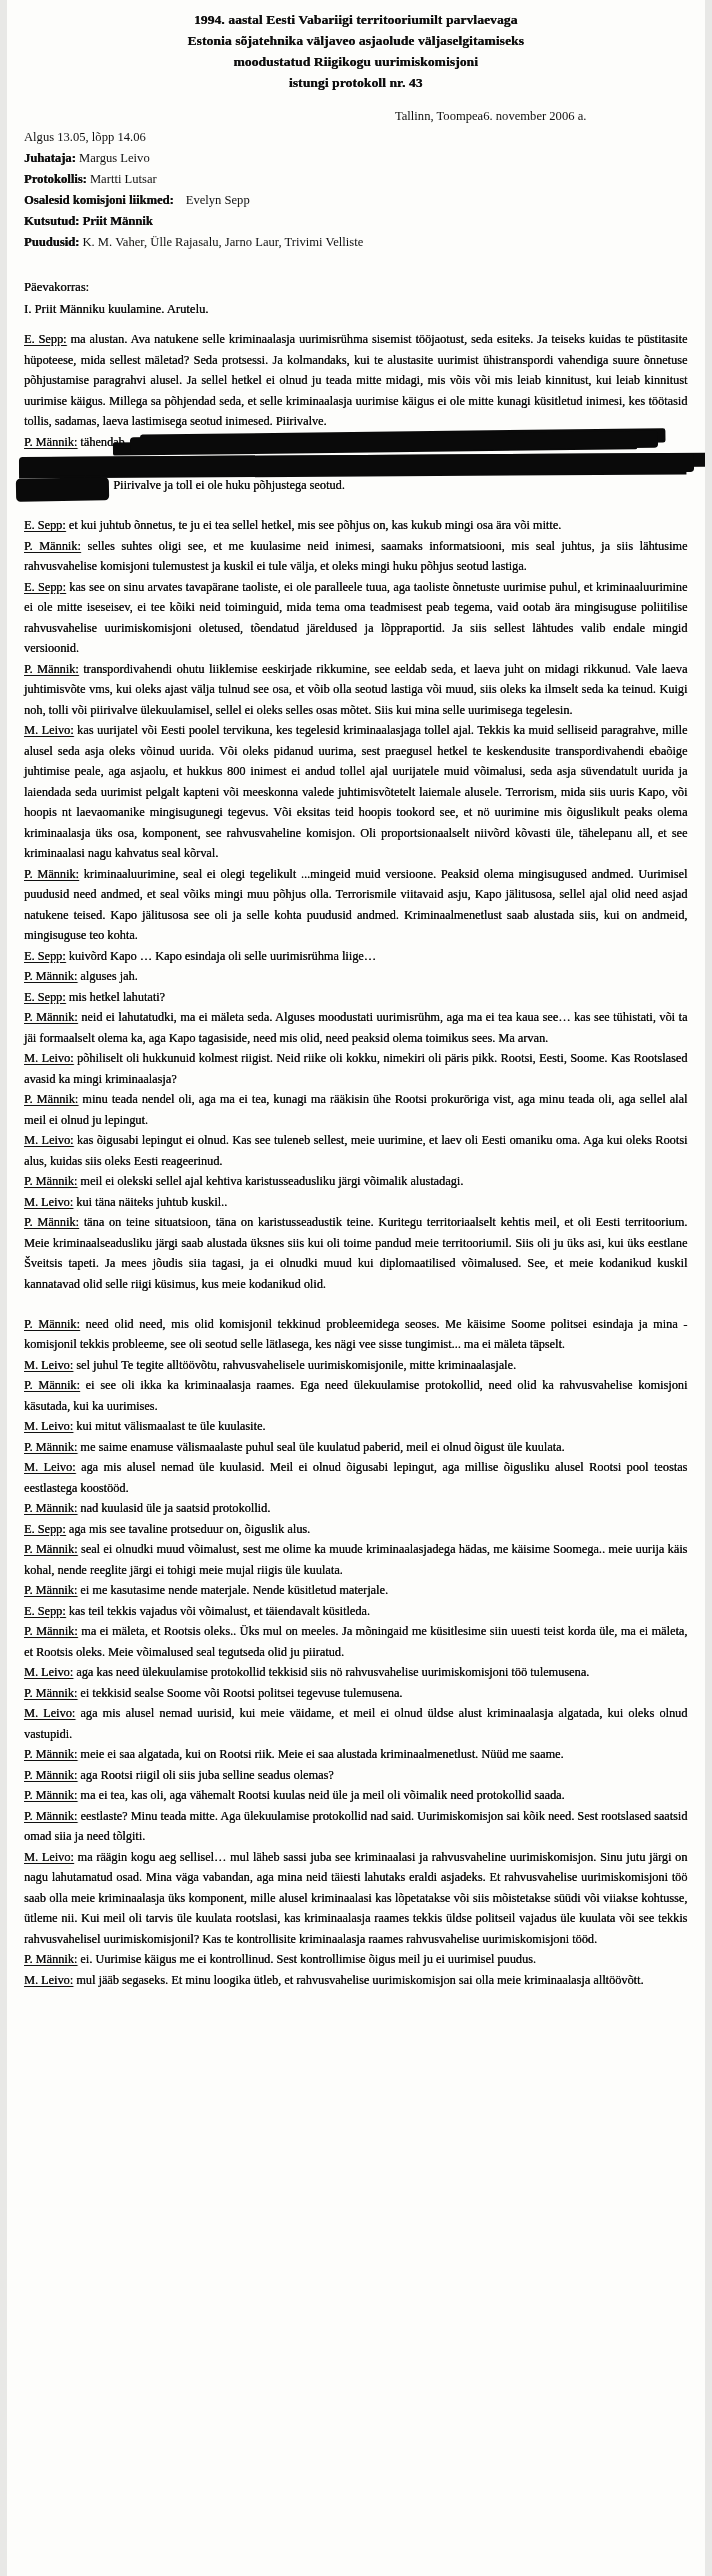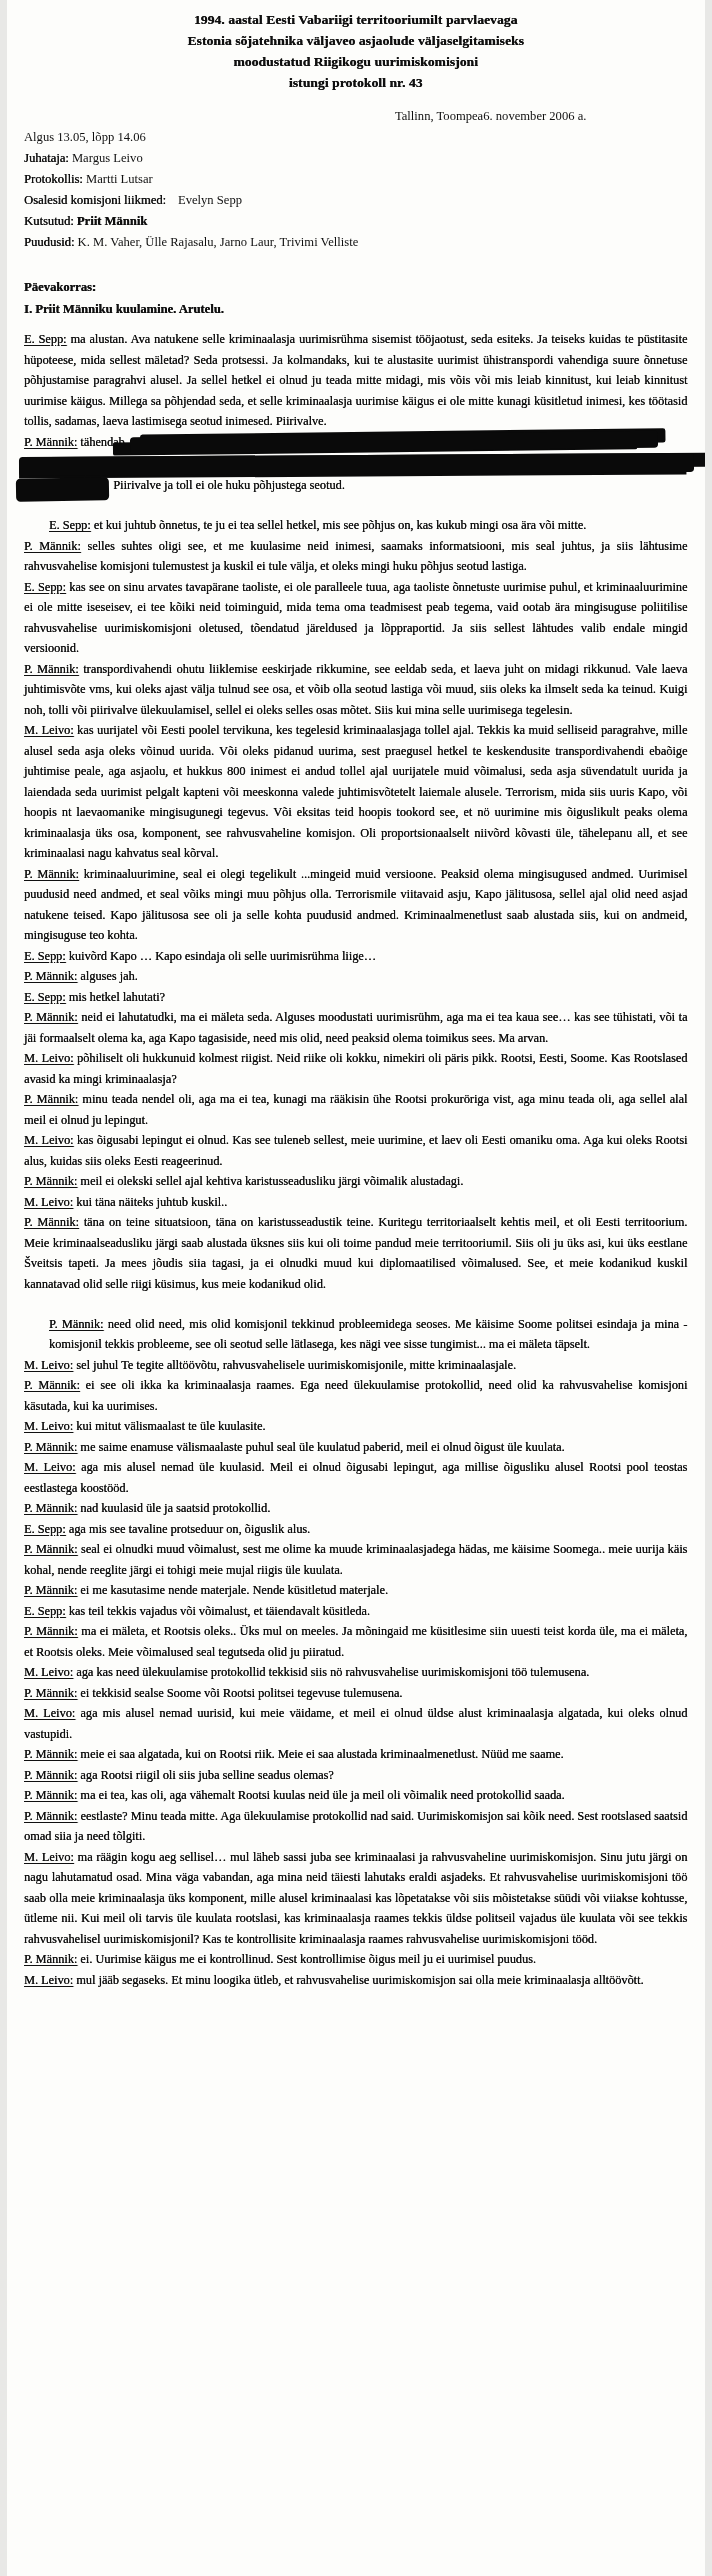--- a/index.html
+++ b/index.html
@@ -30,37 +30,37 @@
   }
   
   .meta{margin-top:12.6px;font-size:12.6px;line-height:21px;}
   .meta-row1{
     display:flex;
     justify-content:flex-end;
     align-items:flex-start;
     padding-right:101px;
   }
   .meta-date{white-space:nowrap;}
-  .lbl{font-weight:normal;text-shadow:0.3px 0 0 currentColor;margin-top:16px;}
+  .lbl{font-weight:bold;text-shadow:0.3px 0 0 currentColor;margin-top:16px;}
   .b{font-weight:bold;text-shadow:0.3px 0 0 currentColor;}
   .meta .val-gap{margin-left:8.8px;}
   
   .agenda{margin-top:24px;font-size:12.6px;line-height:21px;}
-  .agenda-heading,.agenda-item{font-weight:bold;text-shadow:0.3px 0 0 currentColor;}
+  .agenda-heading,.agenda-item{font-weight:normal;text-shadow:0.3px 0 0 currentColor;}
   .agenda-item{margin-top:1.3px;}
   
   .transcript{margin-top:8.8px;}
   .speech{
     margin:0;
     font-size:12.3px;
     line-height:20.5px;
     text-align:justify;
     text-shadow:0.2px 0 0 currentColor;
   }
-  .speech.gap{margin-top:19.5px;margin-left:25px;}
+  .speech.gap{margin-top:19.5px;}
   .spk{text-decoration:underline;text-underline-offset:1.9px;}
   
   .speech.redacted{text-align:left;}
   .redact{
     background:var(--redaction);
     display:inline-block;
     vertical-align:middle;
   }
   .bar-line-end{
     width:528px;height:17px;

